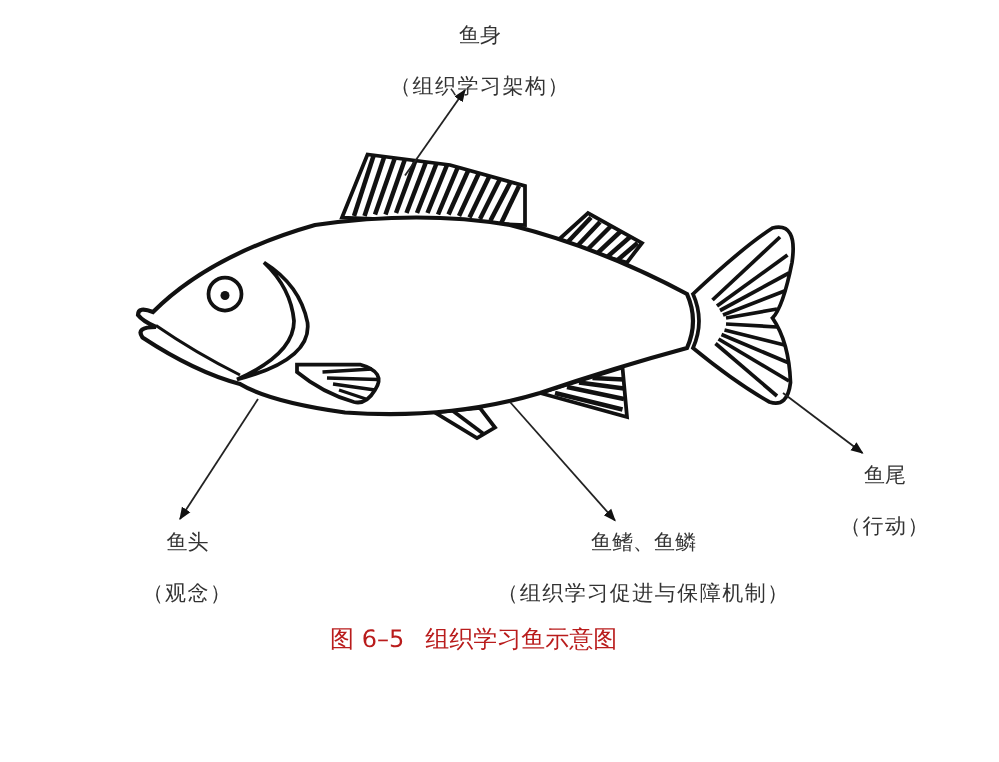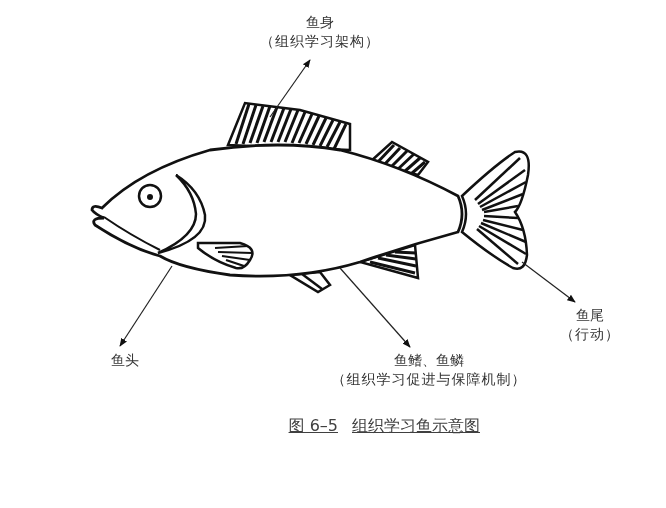--- a/index.html
+++ b/index.html
@@ -1,26 +1,26 @@
 <!DOCTYPE html>
 <html><head>
   <meta charset="utf-8">
   <style>
     html, body { margin: 0; padding: 0; background: #ffffff; }
     body { width: 666px; height: 508px; position: relative; overflow: hidden;
            font-family: "DejaVu Sans", "Liberation Sans", sans-serif; color: #222; }
     .label { position: absolute; text-align: center; font-size: 14px; line-height: 19px;
-             font-family: Liberation Mono, monospace; color: #333; white-space: nowrap; }
-    .label .sub { display: block; letter-spacing: 1px; }
+             font-family: Liberation Sans, sans-serif; color: #333; white-space: nowrap; }
+    .label .sub { display: block; letter-spacing: 1px; margin-top: 15px; }
     #lbl-body { left: 230px; top: 14px; width: 180px; }
     #lbl-head { left: 70px; top: 352px; width: 110px; }
     #lbl-fins { left: 304px; top: 352px; width: 250px; }
     #lbl-tail { left: 540px; top: 307px; width: 100px; }
-    .caption { position: absolute; left: 220px; top: 416px; width: 260px; text-align: right;
-               font-size: 16px; font-family: "DejaVu Sans", "Liberation Sans", sans-serif; color: #404040; text-decoration: underline; }
+    .caption { position: absolute; left: 220px; top: 416px; width: 260px; text-align: left;
+               font-size: 16px; font-family: "DejaVu Sans", "Liberation Sans", sans-serif; color: #b91c1c; }
     .caption .num { margin-right: 14px; }
     svg.fish { position: absolute; left: 0; top: 0; }
   </style>
 </head>
 <body>
 
 <svg class="fish" width="666" height="508" viewBox="0 0 666 508" xmlns="http://www.w3.org/2000/svg">
   <defs>
     <marker id="arrow" viewBox="0 0 10 10" refX="9" refY="5" markerWidth="7" markerHeight="7" orient="auto-start-reverse">
       <path d="M0,1 L10,5 L0,9 z" fill="#111"></path>
@@ -120,20 +120,21 @@
   </g>
 </svg>
 
 <div id="lbl-body" class="label">
   <span>鱼身</span>
   <span class="sub">（组织学习架构）</span>
 </div>
 
 <div id="lbl-head" class="label">
   <span>鱼头</span>
+  <span class="sub">（观念）</span>
 </div>
 
 <div id="lbl-fins" class="label">
   <span>鱼鳍、鱼鳞</span>
   <span class="sub">（组织学习促进与保障机制）</span>
 </div>
 
 <div id="lbl-tail" class="label">
   <span>鱼尾</span>
   <span class="sub">（行动）</span>

